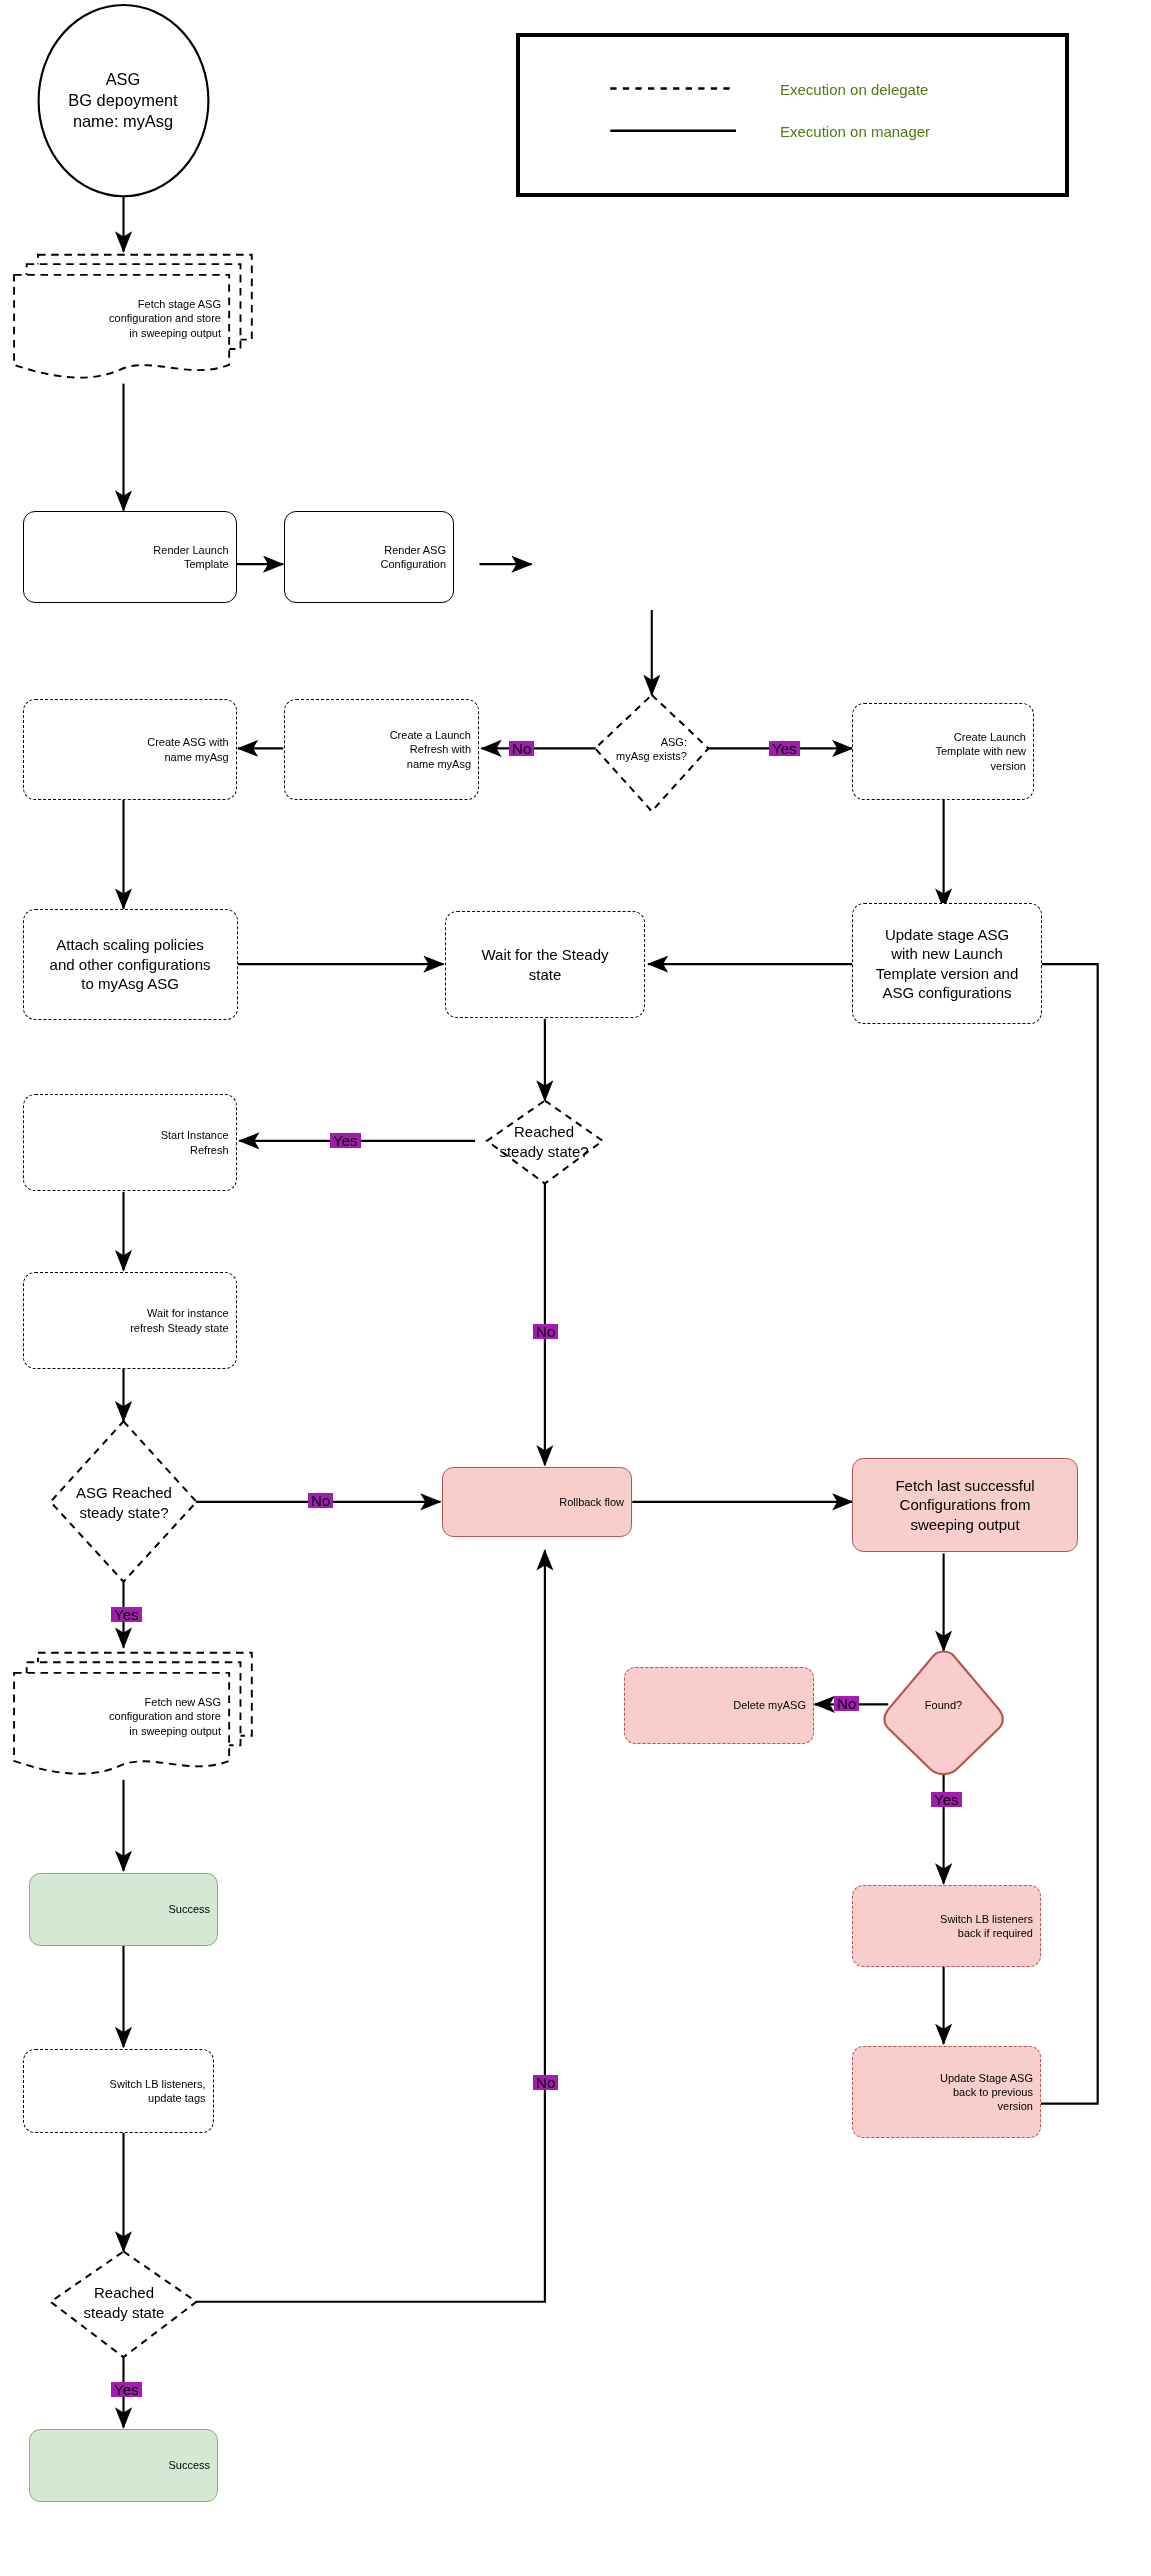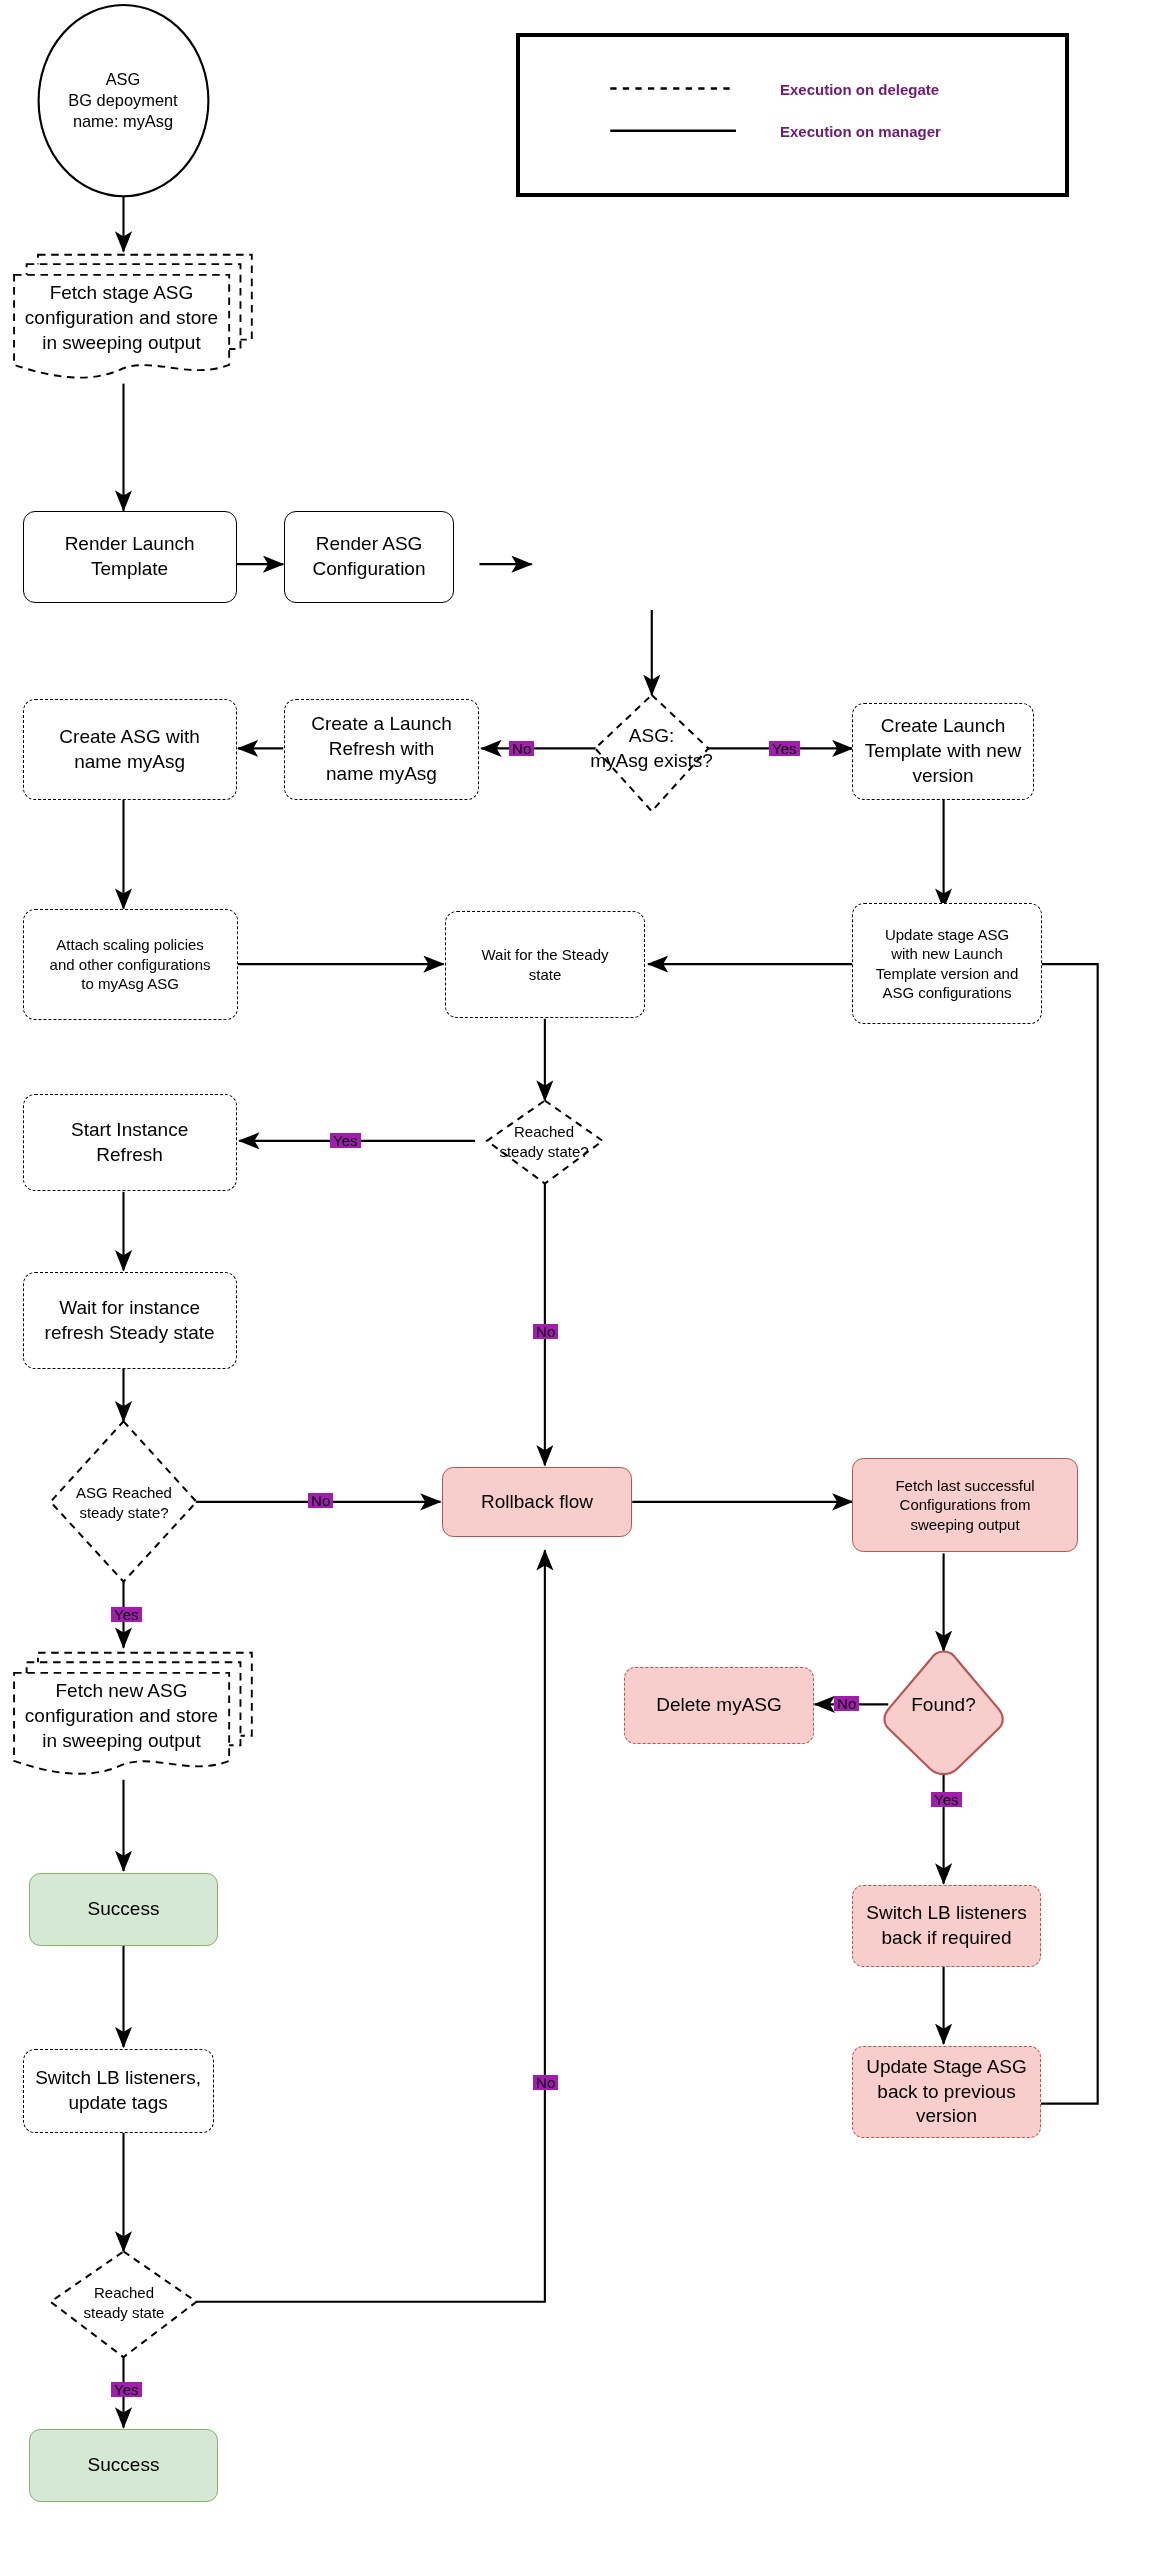--- a/index.html
+++ b/index.html
@@ -21,24 +21,24 @@
   .green{background:#d5e8d4;border:1.9px solid #82b366;border-radius:11.3px;}
 
   
   .diamond-label{position:absolute;display:flex;align-items:center;justify-content:center;
                  text-align:center;color:#000;line-height:1.30;}
 
   .edge-label{position:absolute;background:#a21caf;color:#000;padding:0 3.1px;
               line-height:1;white-space:nowrap;}
 
   .legend-box{position:absolute;border:4.4px solid #000;background:#fff;box-sizing:border-box;}
-  .legend-text{position:absolute;font-weight:bold;color:#701a75;white-space:nowrap;}
+  .legend-text{position:absolute;font-weight:normal;color:#4d7c0f;white-space:nowrap;}
 
   .fs26{font-size:16.4px;}
-  .fs25{font-size:19px;}
+  .fs25{font-size:11px;text-align:right;}
   .fs24{font-size:15px;}
   .b{font-weight:normal;margin-top:14px;}
 </style>
 </head>
 <body>
 
 <div id="canvas">
 
   <svg id="wires" viewBox="0 0 1831 4096">
     <defs>

